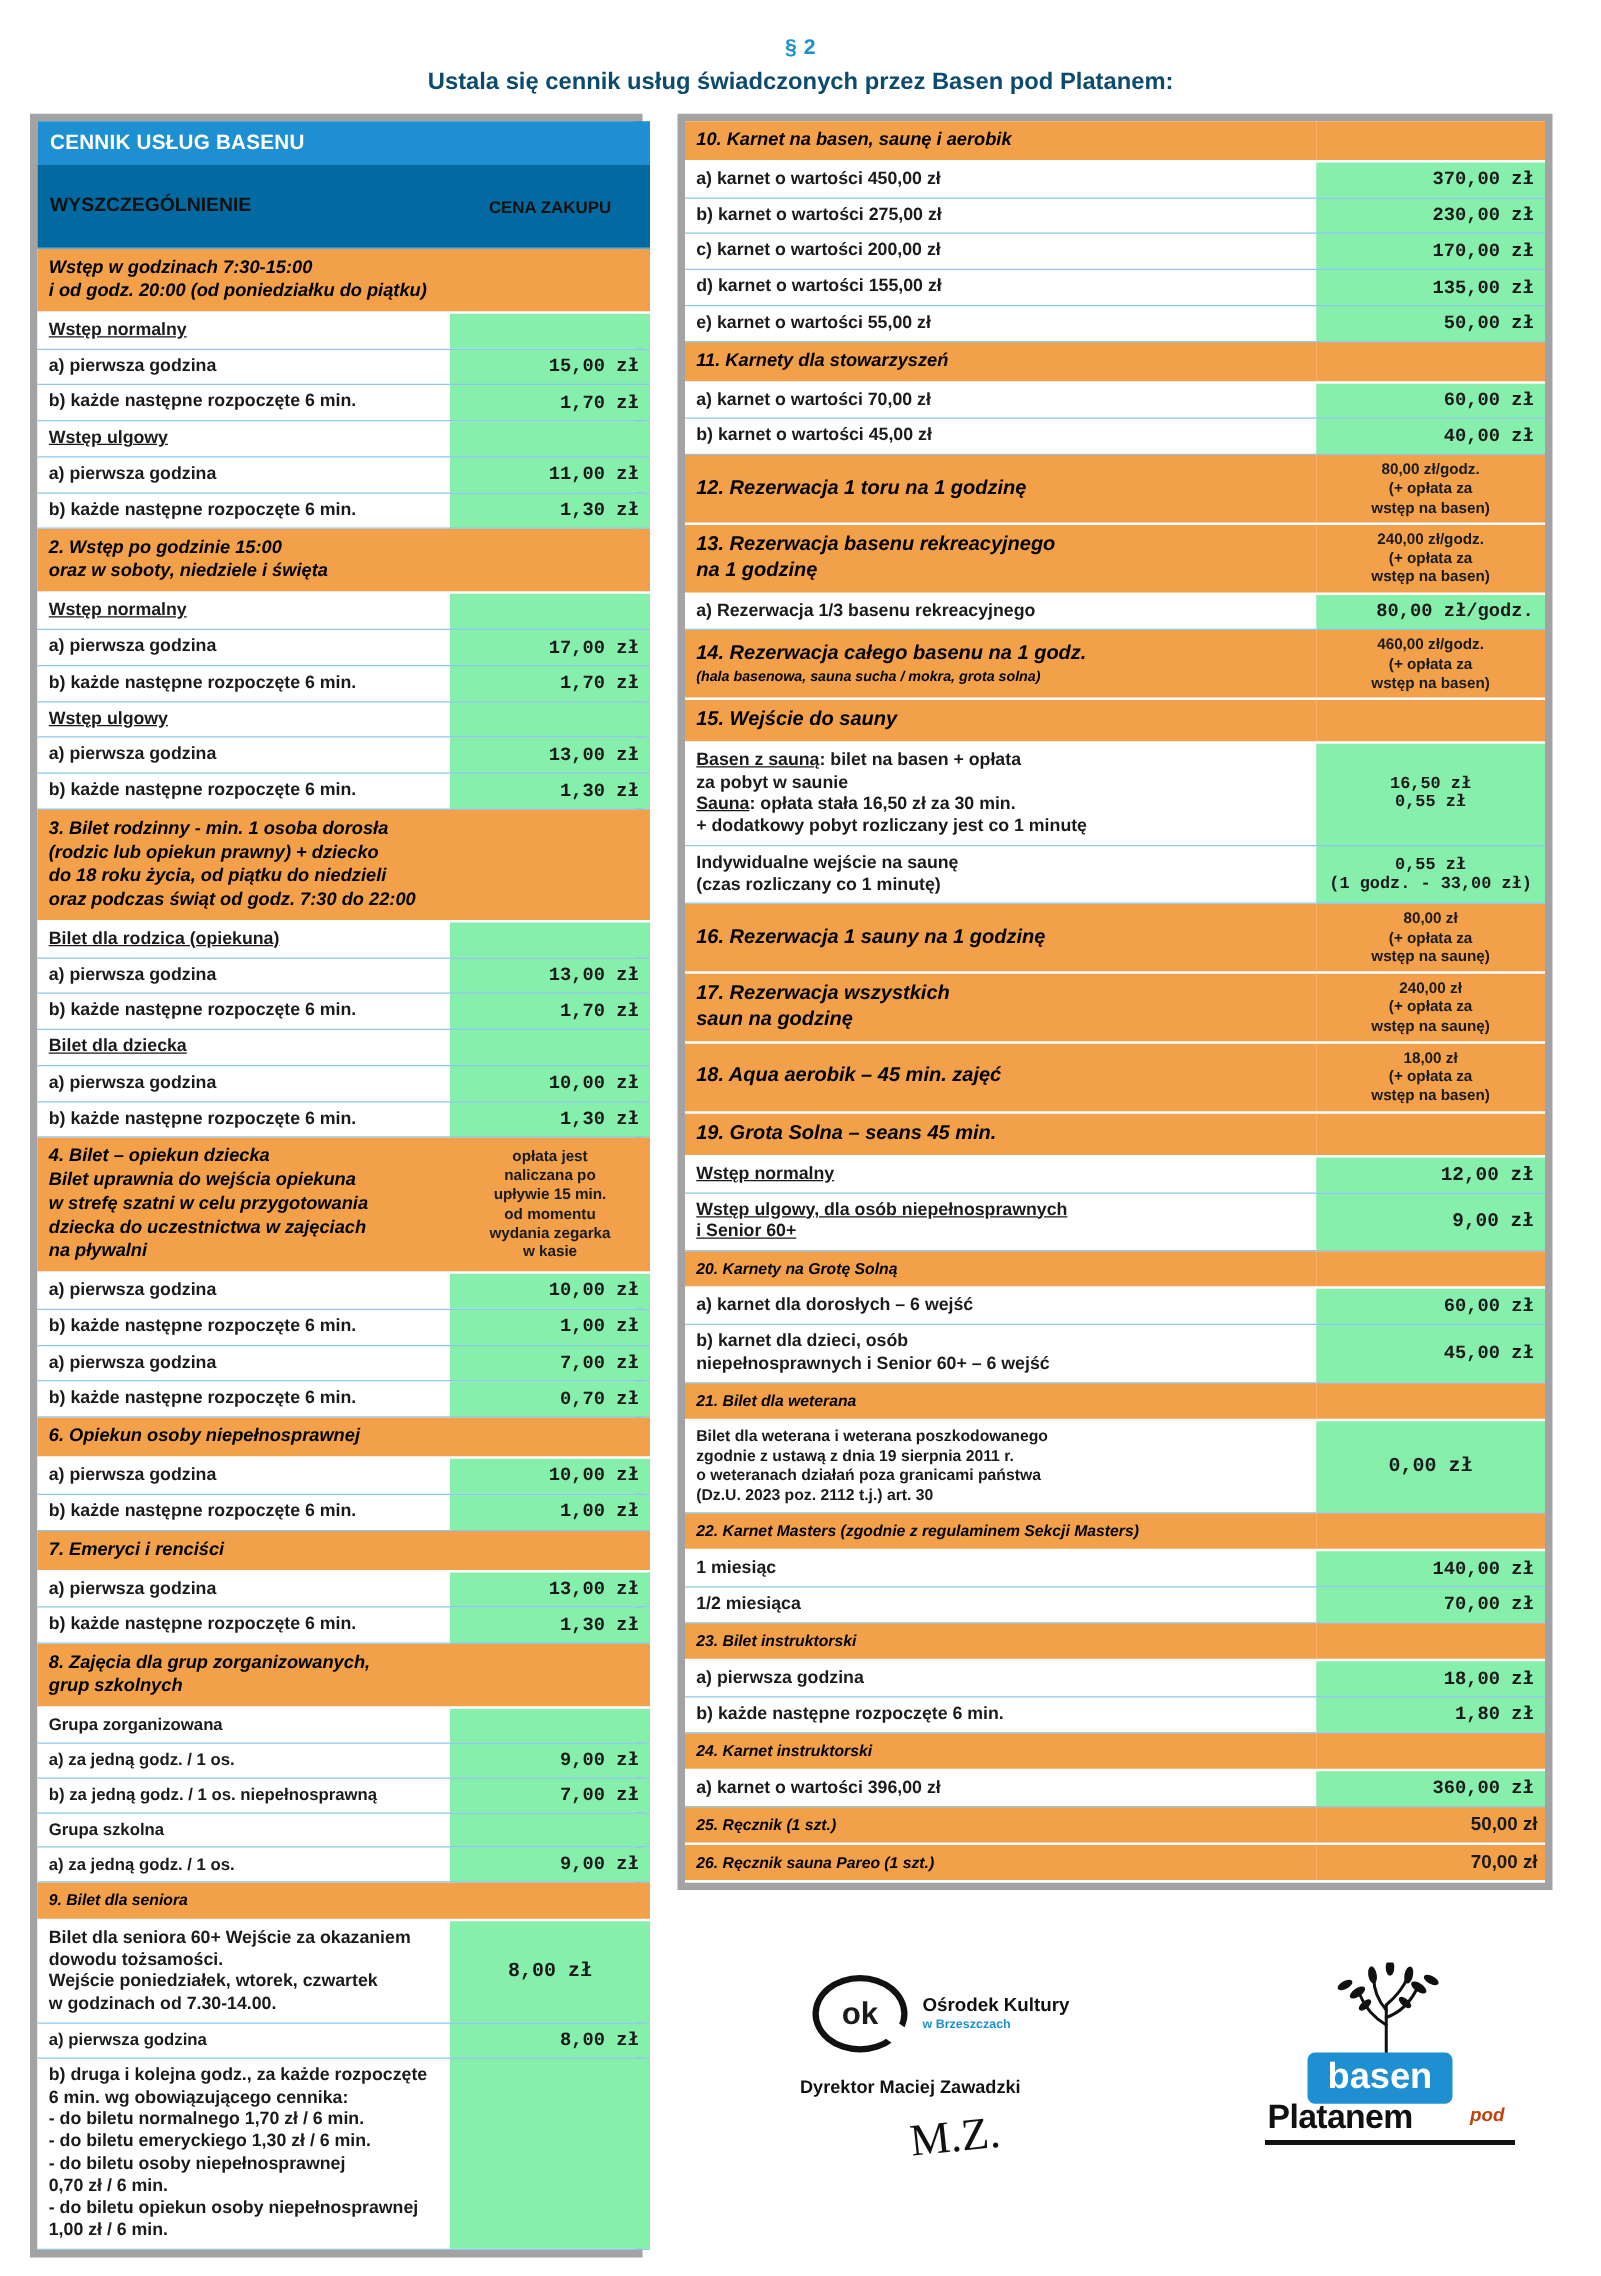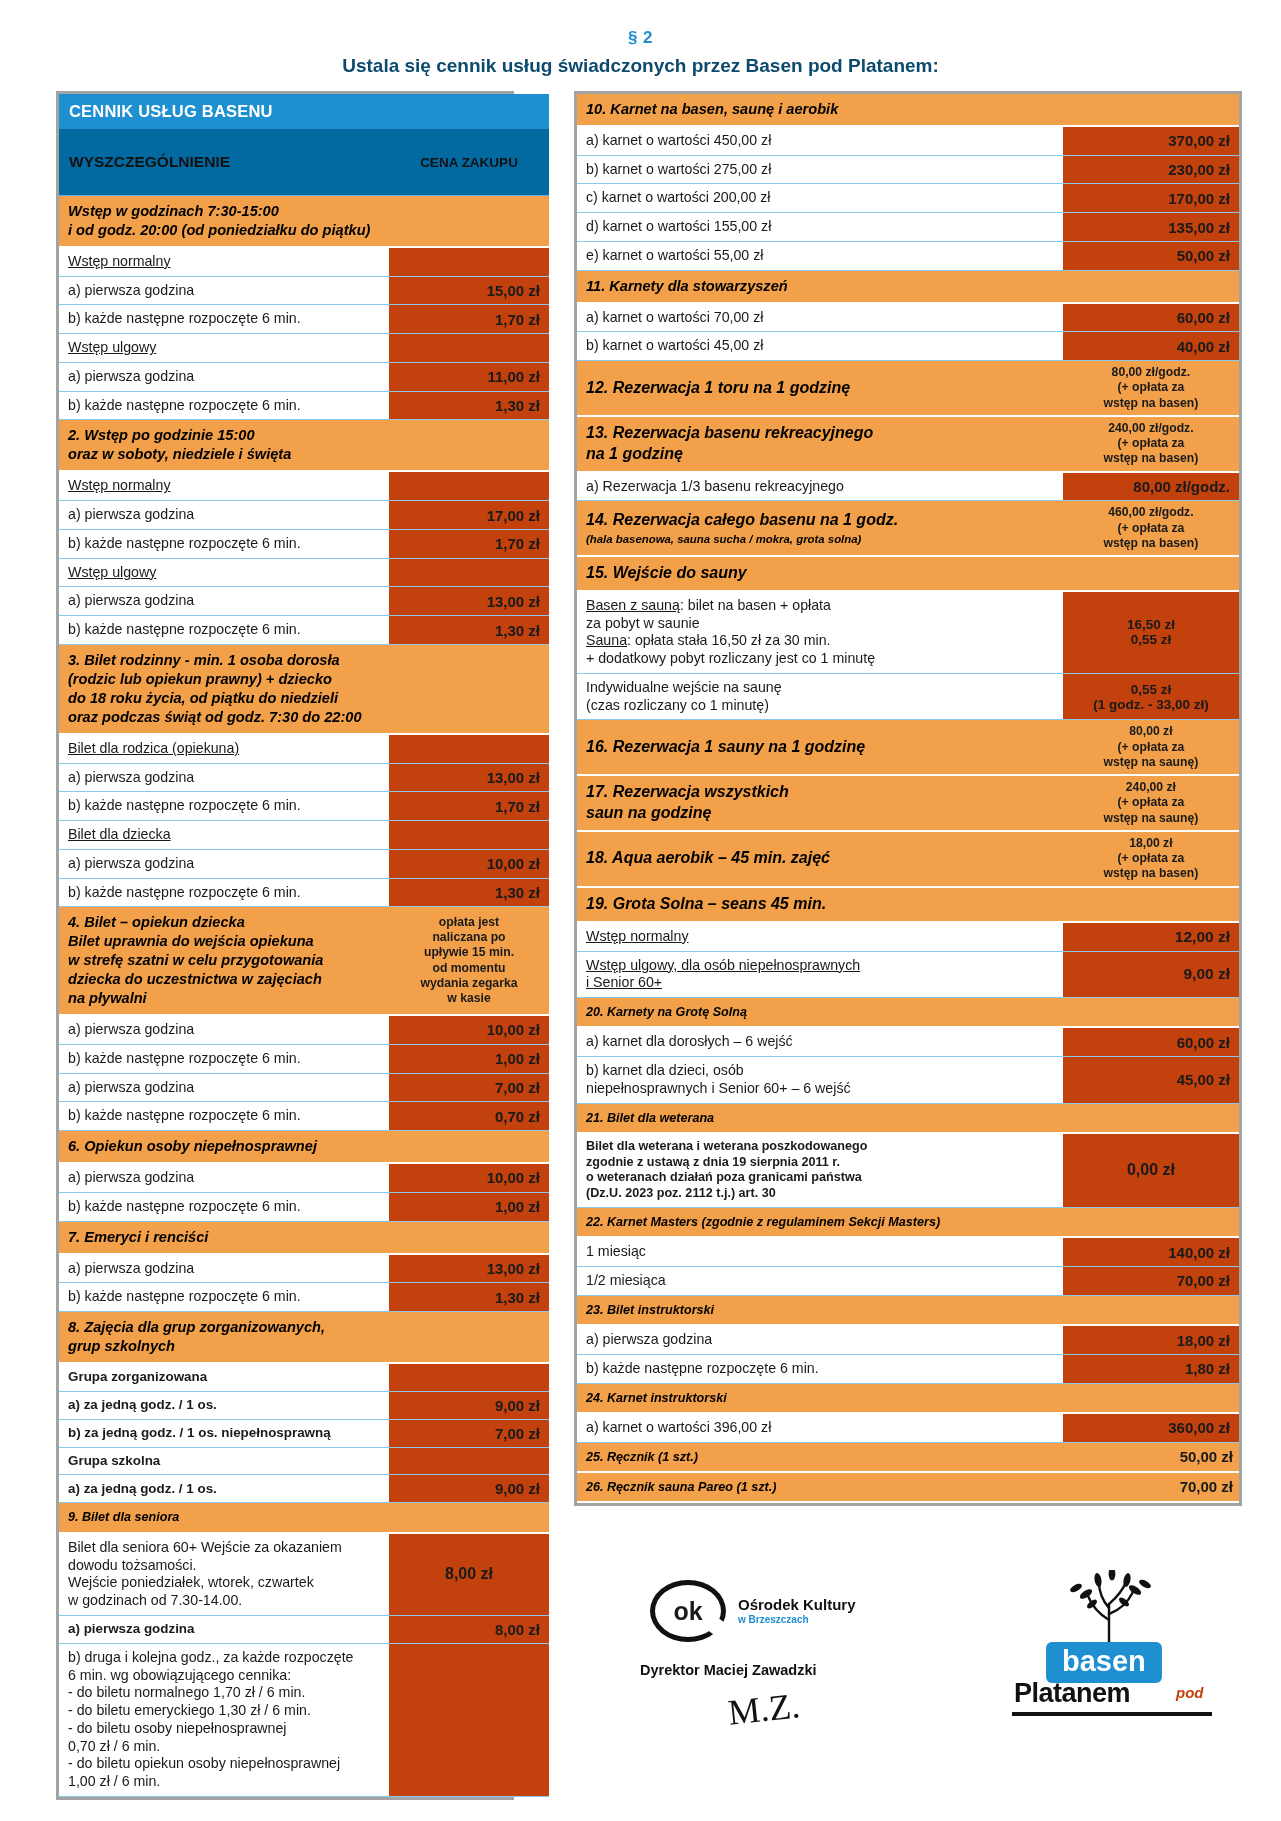--- a/index.html
+++ b/index.html
@@ -33,26 +33,26 @@
     padding:8px 10px; letter-spacing:.2px;
   }
   .col-head {
     background:#0369a1; color:#111; font-weight:bold; font-size:15.5px;
     padding:24px 10px; border-bottom:1px solid #5eb3e4;
   }
   .col-head.r { font-size:13.5px; text-align:center; }
 
   
   .c-desc {
-    background:#fff; padding:5px 9px; font-size:14.2px; font-weight:normal;
+    background:#fff; padding:5px 9px; font-size:14.2px; font-weight:bold;
     border-bottom:1px solid #8dc8ea; color:#1a1a1a; line-height:1.25;
   }
   .c-price {
-    background:#c2410c; padding:5px 9px; font-size:15px; font-weight:bold;
-    text-align:right; border-bottom:1px solid #8dc8ea; white-space:nowrap;
+    background:#86efac; padding:5px 9px; font-size:15px; font-weight:bold;
+    text-align:right; border-bottom:1px solid #8dc8ea; white-space:nowrap;font-family:Liberation Mono, monospace;
   }
   .c-desc.small { font-size:12.6px; font-weight:bold; }
   .c-desc.plain { font-weight:bold; font-size:13.4px; }
   .c-desc u { text-decoration:underline; }
 
   
   .o-desc {
     background:#f2a14a; color:#000000; font-weight:bold; font-size:14.6px;
     padding:6px 9px; line-height:1.3; border-bottom:2px solid #fff;font-style:italic;
   }
@@ -66,21 +66,21 @@
 
   .underline-lbl { text-decoration:underline; }
 
   
   .rt col.c1 { width:455px; }
   .rt col.c2 { width:165px; }
   
   .lt col.c1 { width:330px; }
   .lt col.c2 { width:160px; }
 
-  .outer-box { border:3px solid #a3a3a3;margin-left:32px; }
+  .outer-box { border:6px solid #a3a3a3; }
   .price-md { font-size:15.5px; }
 
   
   .footer {
     position:absolute; left:620px; top:1570px; width:620px; height:230px;
   }
   .ok-logo-wrap { position:absolute; left:30px; top:10px; display:flex; align-items:center; gap:12px; }
   .ok-circle {
     width:76px; height:62px; border:5px solid #111; border-radius:50%/50%;
     display:flex; align-items:center; justify-content:center;

